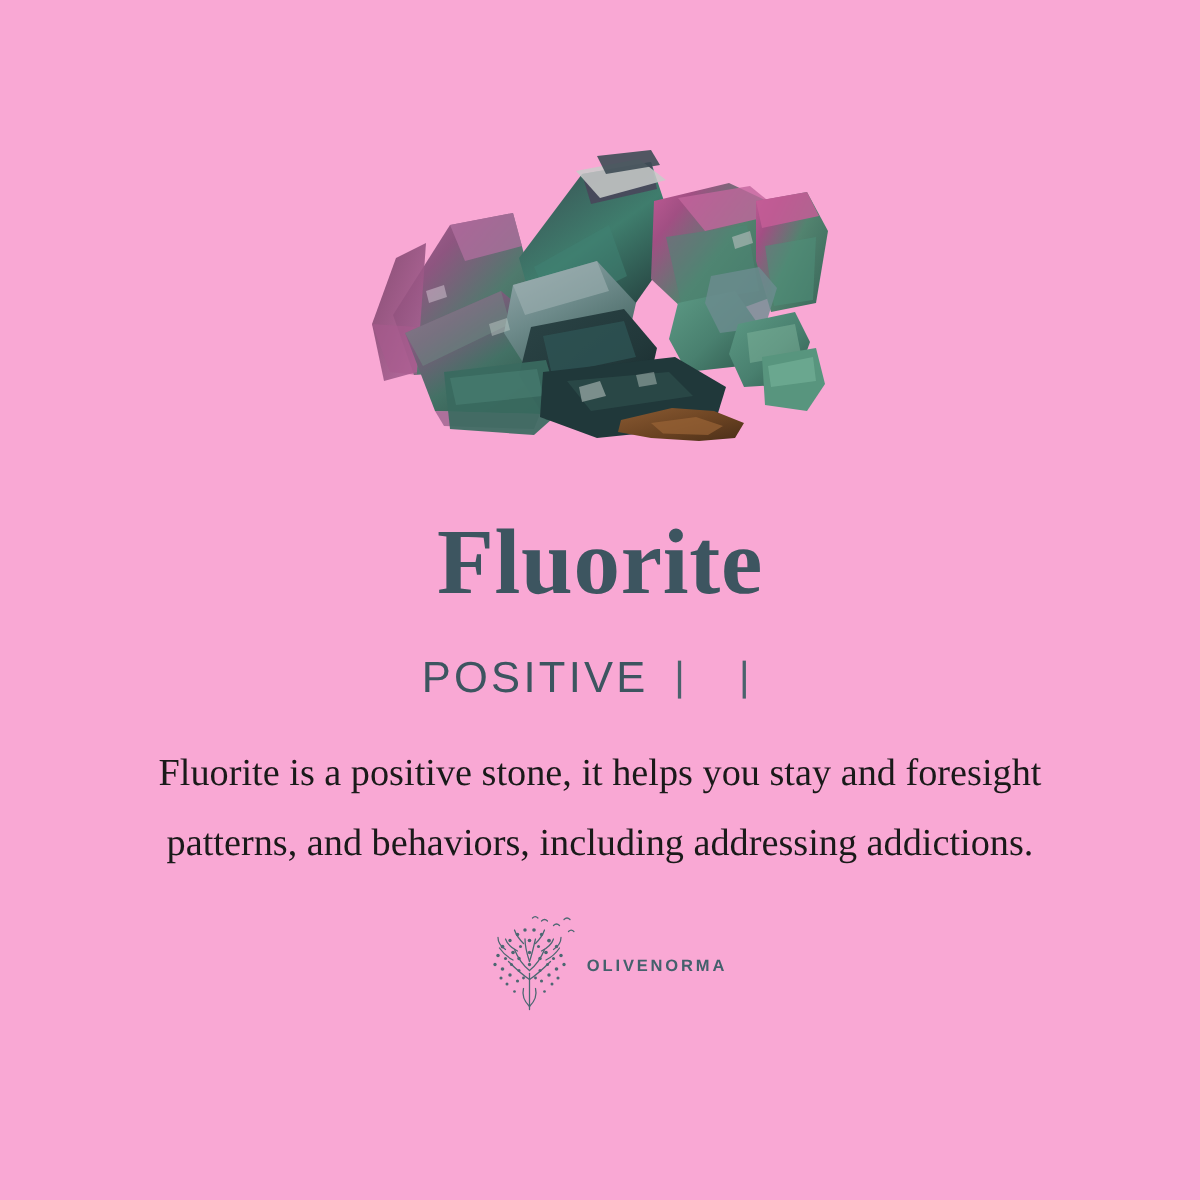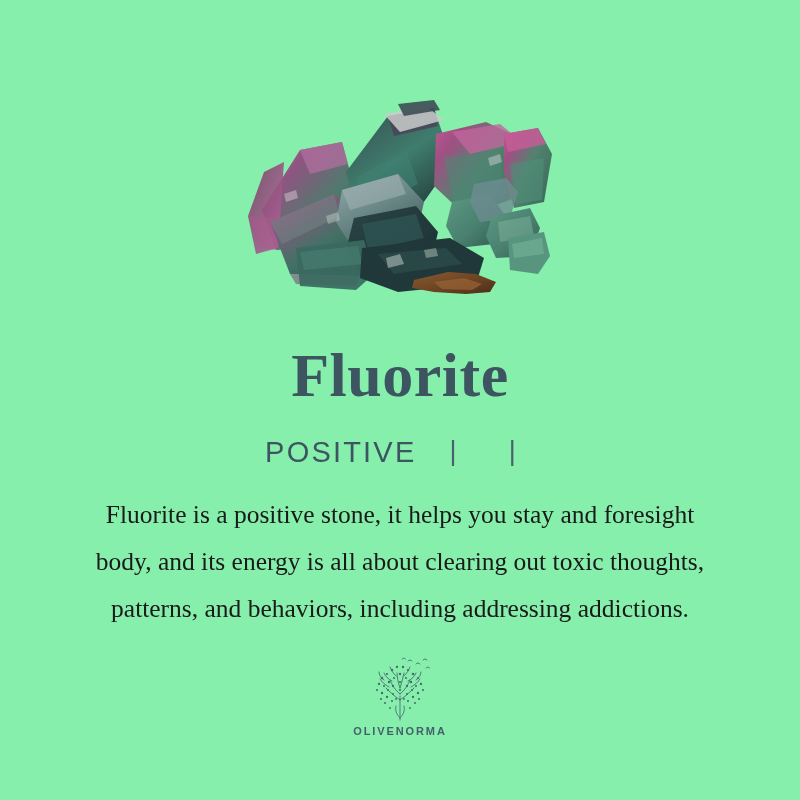--- a/index.html
+++ b/index.html
@@ -11,21 +11,21 @@
     width: 800px;
     height: 800px;
     font-family: "Liberation Sans", sans-serif;
     overflow: hidden;
     position: relative;
   }
   .page {
     width: 800px;
     height: 800px;
     position: relative;
-    background: #86efac;
+    background: #f9a8d4;
     display: flex;
     flex-direction: column;
     align-items: center;
   }
 
   
   .specimen-wrap {
     width: 800px;
     height: 300px;
     position: relative;
@@ -58,21 +58,20 @@
     padding-top: 30px;
     display: flex;
     align-items: center;
     justify-content: center;
     color: #3d5560;
     font-family: "Liberation Sans", sans-serif;
     font-size: 29px;
     font-weight: 300;
     letter-spacing: 2.2px;
     white-space: nowrap;
-    gap: 16px;
   }
   .keyword { color: #3d5560; }
   .kw-sep {
     display: inline-block;
     color: #4a626c;
     font-weight: 300;
     padding: 0 17px;
     font-size: 27px;
     transform: translateY(-1px);
   }
@@ -88,21 +87,21 @@
     line-height: 47px;
     color: #1a1a1a;
   }
   .body-line { display: block; white-space: nowrap; }
 
   
   .logo {
     margin: 0;
     padding-top: 24px;
     display: flex;
-    flex-direction: column;
+    flex-direction: row;
     align-items: center;
   }
   .logo-tree { width: 76px; height: 66px; display: block; }
   .logo-word {
     margin-top: 3px;
     font-family: "Liberation Sans", sans-serif;
     font-size: 11px;
     font-weight: 700;
     letter-spacing: 1.9px;
     color: #44606c;
@@ -227,21 +226,20 @@
   <h1 class="title">Fluorite</h1>
 
   <div class="keywords">
     <span class="keyword">POSITIVE</span>
     <span class="kw-sep">|</span>
     <span class="kw-sep">|</span>
   </div>
 
   <p class="body-text">
     <span class="body-line">Fluorite is a positive stone, it helps you stay and foresight</span>
-    <span class="body-line">body, and its energy is all about clearing out toxic thoughts,</span>
     <span class="body-line">patterns, and behaviors, including addressing addictions.</span>
   </p>
 
   <div class="logo">
     <span>
       <svg class="logo-tree" viewBox="0 0 76 66" xmlns="http://www.w3.org/2000/svg" role="img" aria-label="Tree logo">
         <g stroke="#4c6772" stroke-width="0.85" fill="none" stroke-linecap="round">
 
           <path d="M38,64 L38,40"></path>
           <path d="M38,62 C34,58 33,54 34,50"></path>

